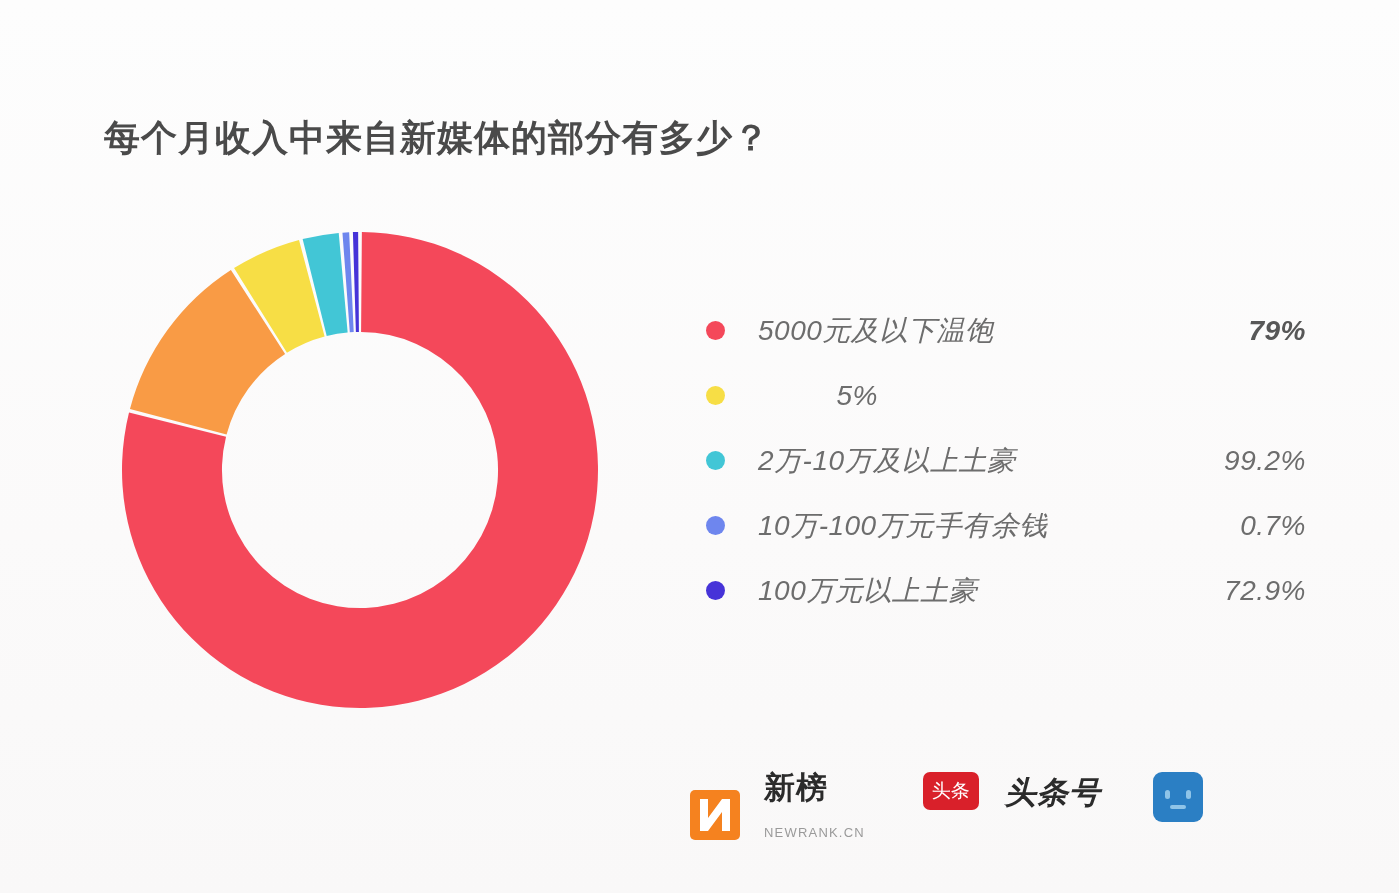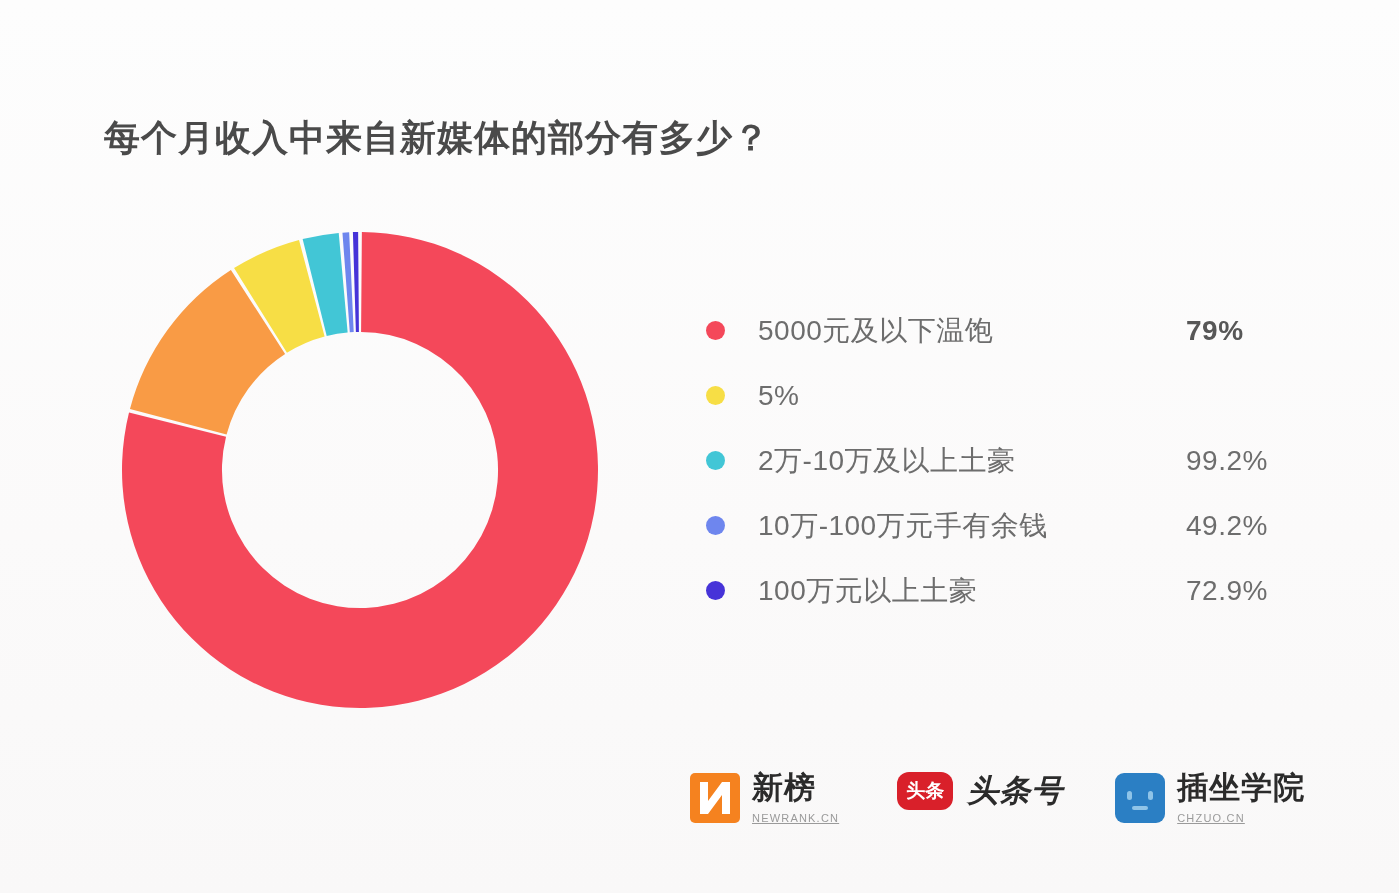--- a/index.html
+++ b/index.html
@@ -49,20 +49,21 @@
     width: 484px;
     height: 484px;
   }
 
   
   #legend {
     position: absolute;
     left: 706px;
     top: 298px;
     width: 600px;
+    font-style: italic;
   }
   .legend-row {
     display: flex;
     align-items: center;
     height: 65px;
   }
   .legend-swatch {
     width: 19px;
     height: 19px;
     border-radius: 50%;
@@ -73,39 +74,41 @@
     font-size: 28px;
     color: #6d6d6d;
     letter-spacing: 0.5px;
     white-space: nowrap;
     flex: 1 1 auto;
   }
   .legend-value {
     font-size: 28px;
     color: #6d6d6d;
     letter-spacing: 0.5px;
+    text-align: right;
     flex: 0 0 120px;
     white-space: nowrap;
   }
   .legend-row:first-child .legend-value {
     font-weight: bold;
     color: #575757;
   }
 
   
   #footer-logos {
     position: absolute;
     left: 690px;
     top: 772px;
     display: flex;
     align-items: flex-start;
   }
   .logo-block {
     display: flex;
-    align-items: center;
+    align-items: flex-end;
+    gap: 12px;
   }
   .logo-gap-a { width: 58px; }
   .logo-gap-b { width: 52px; }
 
   .mark-newrank {
     width: 50px;
     height: 50px;
     border-radius: 5px;
     background: #F5821F;
     position: relative;
@@ -126,36 +129,35 @@
   }
   .logo-cn {
     font-size: 31px;
     font-weight: bold;
     color: #2b2b2b;
     line-height: 1.05;
     letter-spacing: 1px;
     white-space: nowrap;
   }
   .logo-en {
-    font-size: 11px;
+    font-size: 13px;
     color: #9a9a9a;
     letter-spacing: 1.2px;
-    margin-top: 7px;
-    white-space: nowrap;
-    text-decoration: underline;
+    margin-top: 20px;
+    white-space: nowrap;
   }
 
   .mark-toutiao {
     width: 56px;
     height: 38px;
-    border-radius: 12px;
+    border-radius: 7px;
     background: #D9202A;
     color: #ffffff;
     font-size: 19px;
-    font-weight: bold;
+    font-weight: normal;
     display: flex;
     align-items: center;
     justify-content: center;
     letter-spacing: 0px;
     flex: 0 0 56px;
   }
   .logo-text-col.tight { margin-left: 14px; font-style: italic; }
 
   .mark-chazuo {
     width: 50px;
@@ -213,21 +215,21 @@
         <span class="legend-value">5%</span>
       </div>
       <div class="legend-row">
         <span class="legend-swatch" style="background: rgb(66, 198, 214);"></span>
         <span class="legend-label">2万-10万及以上土豪</span>
         <span class="legend-value">99.2%</span>
       </div>
       <div class="legend-row">
         <span class="legend-swatch" style="background: rgb(110, 134, 238);"></span>
         <span class="legend-label">10万-100万元手有余钱</span>
-        <span class="legend-value">49.2%</span>
+        <span class="legend-value">0.7%</span>
       </div>
       <div class="legend-row">
         <span class="legend-swatch" style="background: rgb(70, 51, 216);"></span>
         <span class="legend-label">100万元以上土豪</span>
         <span class="legend-value">72.9%</span>
       </div>
     </div>
 
   <div id="footer-logos">
 
@@ -253,20 +255,16 @@
     </div>
 
     <div class="logo-gap-b"></div>
 
     <div class="logo-block">
       <div class="mark-chazuo">
         <span class="eye l"></span>
         <span class="eye r"></span>
         <span class="mouth"></span>
       </div>
-      <div class="logo-text-col">
-        <div class="logo-cn">插坐学院</div>
-        <div class="logo-en">CHZUO.CN</div>
-      </div>
     </div>
 
   </div>
 </div>
 
 </body></html>

